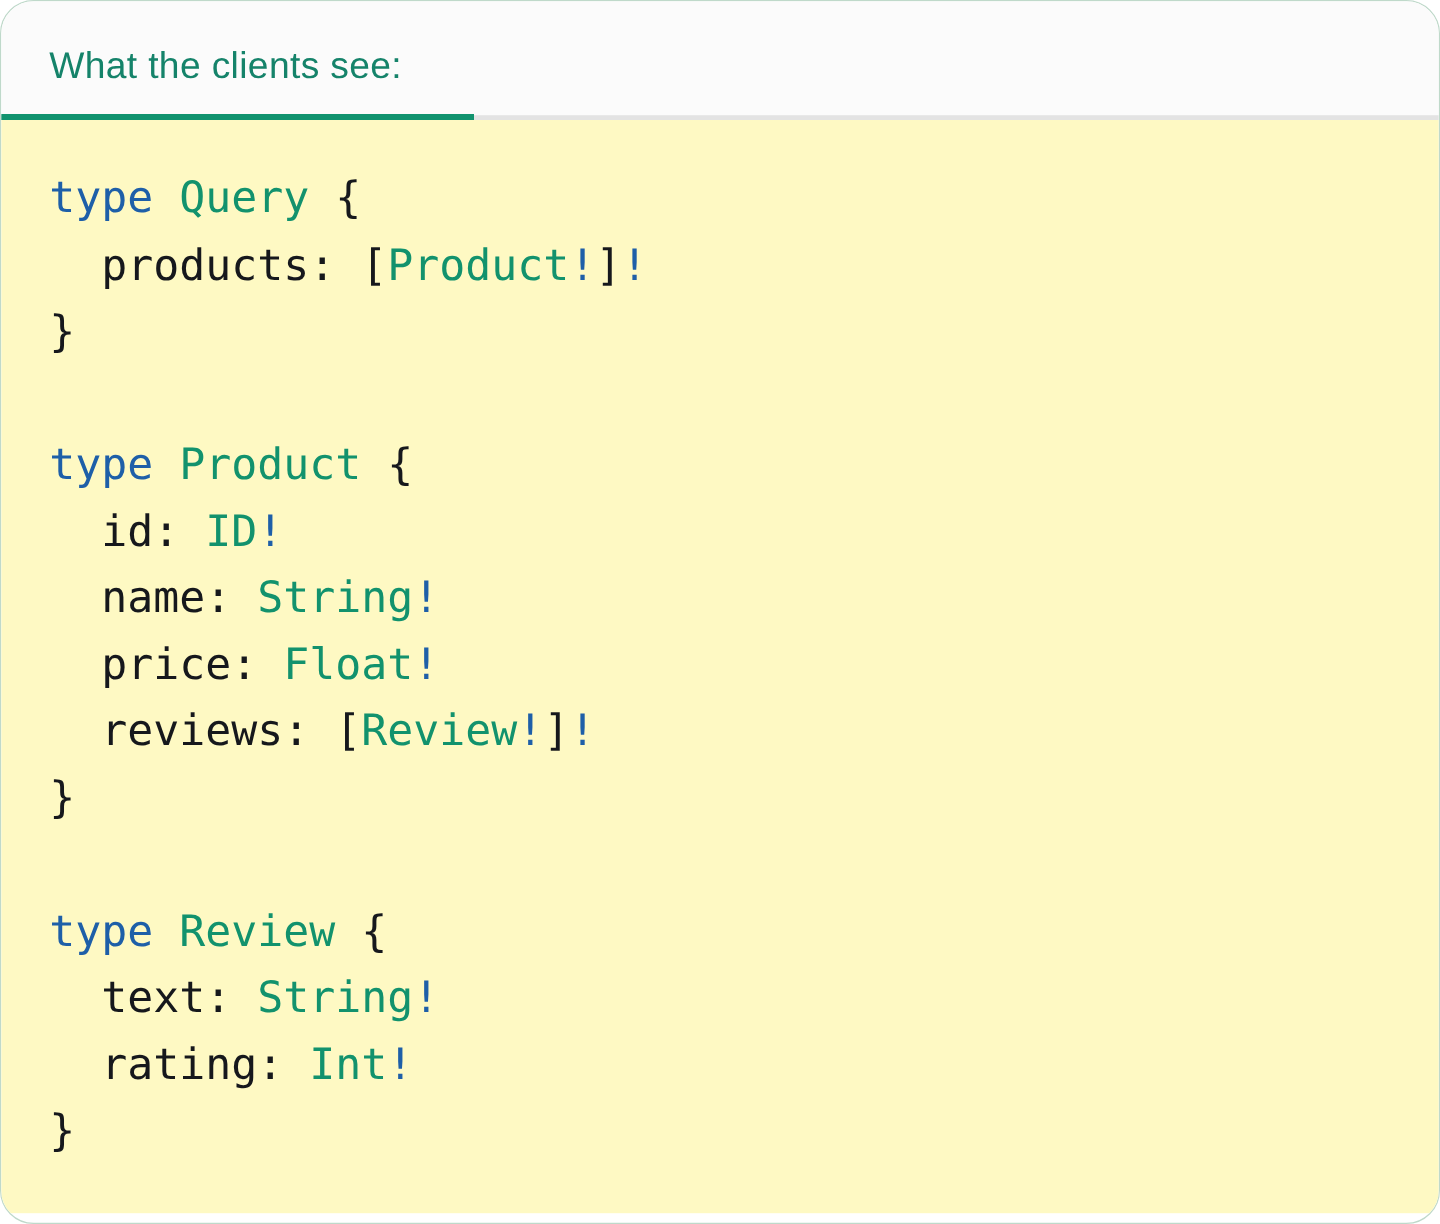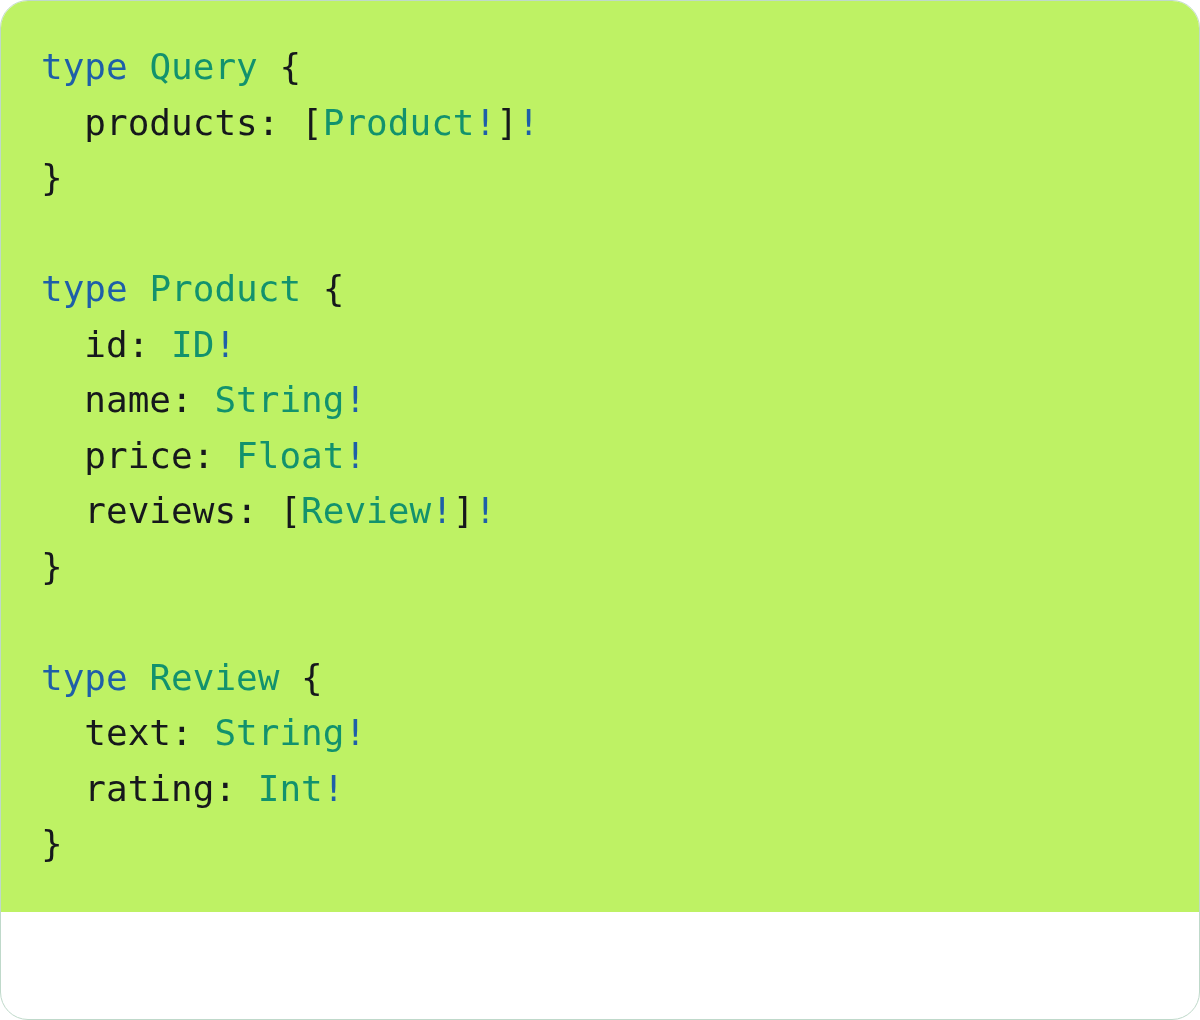--- a/index.html
+++ b/index.html
@@ -55,33 +55,40 @@
   .tab-label {
     color: #15836a;
     font-size: 31px;
     font-weight: 500;
     letter-spacing: 0.3px;
     white-space: nowrap;
   }
   .code {
     margin: 0;
     padding: 38px 40px 40px 40px;
-    background: #bef264;
+    background: #fef9c3;
     font-family: "DejaVu Sans Mono", "Liberation Mono", monospace;
     font-size: 36px;
     line-height: 55.5px;
     color: #16181c;
   }
   .code-line {
     white-space: pre;
     height: 55.5px;
   }
   .tok-kw { color: #1e5fa8; }
   .tok-ty { color: #12926d; }
   .tok-bg { color: #1e5fa8; }
   .tok-pl { color: #16181c; }
 </style>
 </head>
 <body>
 
 <div class="card">
+  <div class="tabbar">
+    <div class="tab">
+      <span class="tab-label">What the clients see:</span>
+      <div class="tab-underline"></div>
+    </div>
+    <div class="tabbar-divider"></div>
+  </div>
   <pre class="code"><div class="code-line"><span class="tok-kw">type</span><span class="tok-pl"> </span><span class="tok-ty">Query</span><span class="tok-pl"> {</span></div><div class="code-line"><span class="tok-pl">  products: [</span><span class="tok-ty">Product</span><span class="tok-bg">!</span><span class="tok-pl">]</span><span class="tok-bg">!</span></div><div class="code-line"><span class="tok-pl">}</span></div><div class="code-line">&nbsp;</div><div class="code-line"><span class="tok-kw">type</span><span class="tok-pl"> </span><span class="tok-ty">Product</span><span class="tok-pl"> {</span></div><div class="code-line"><span class="tok-pl">  id: </span><span class="tok-ty">ID</span><span class="tok-bg">!</span></div><div class="code-line"><span class="tok-pl">  name: </span><span class="tok-ty">String</span><span class="tok-bg">!</span></div><div class="code-line"><span class="tok-pl">  price: </span><span class="tok-ty">Float</span><span class="tok-bg">!</span></div><div class="code-line"><span class="tok-pl">  reviews: [</span><span class="tok-ty">Review</span><span class="tok-bg">!</span><span class="tok-pl">]</span><span class="tok-bg">!</span></div><div class="code-line"><span class="tok-pl">}</span></div><div class="code-line">&nbsp;</div><div class="code-line"><span class="tok-kw">type</span><span class="tok-pl"> </span><span class="tok-ty">Review</span><span class="tok-pl"> {</span></div><div class="code-line"><span class="tok-pl">  text: </span><span class="tok-ty">String</span><span class="tok-bg">!</span></div><div class="code-line"><span class="tok-pl">  rating: </span><span class="tok-ty">Int</span><span class="tok-bg">!</span></div><div class="code-line"><span class="tok-pl">}</span></div></pre>
 </div>
 
 </body></html>

